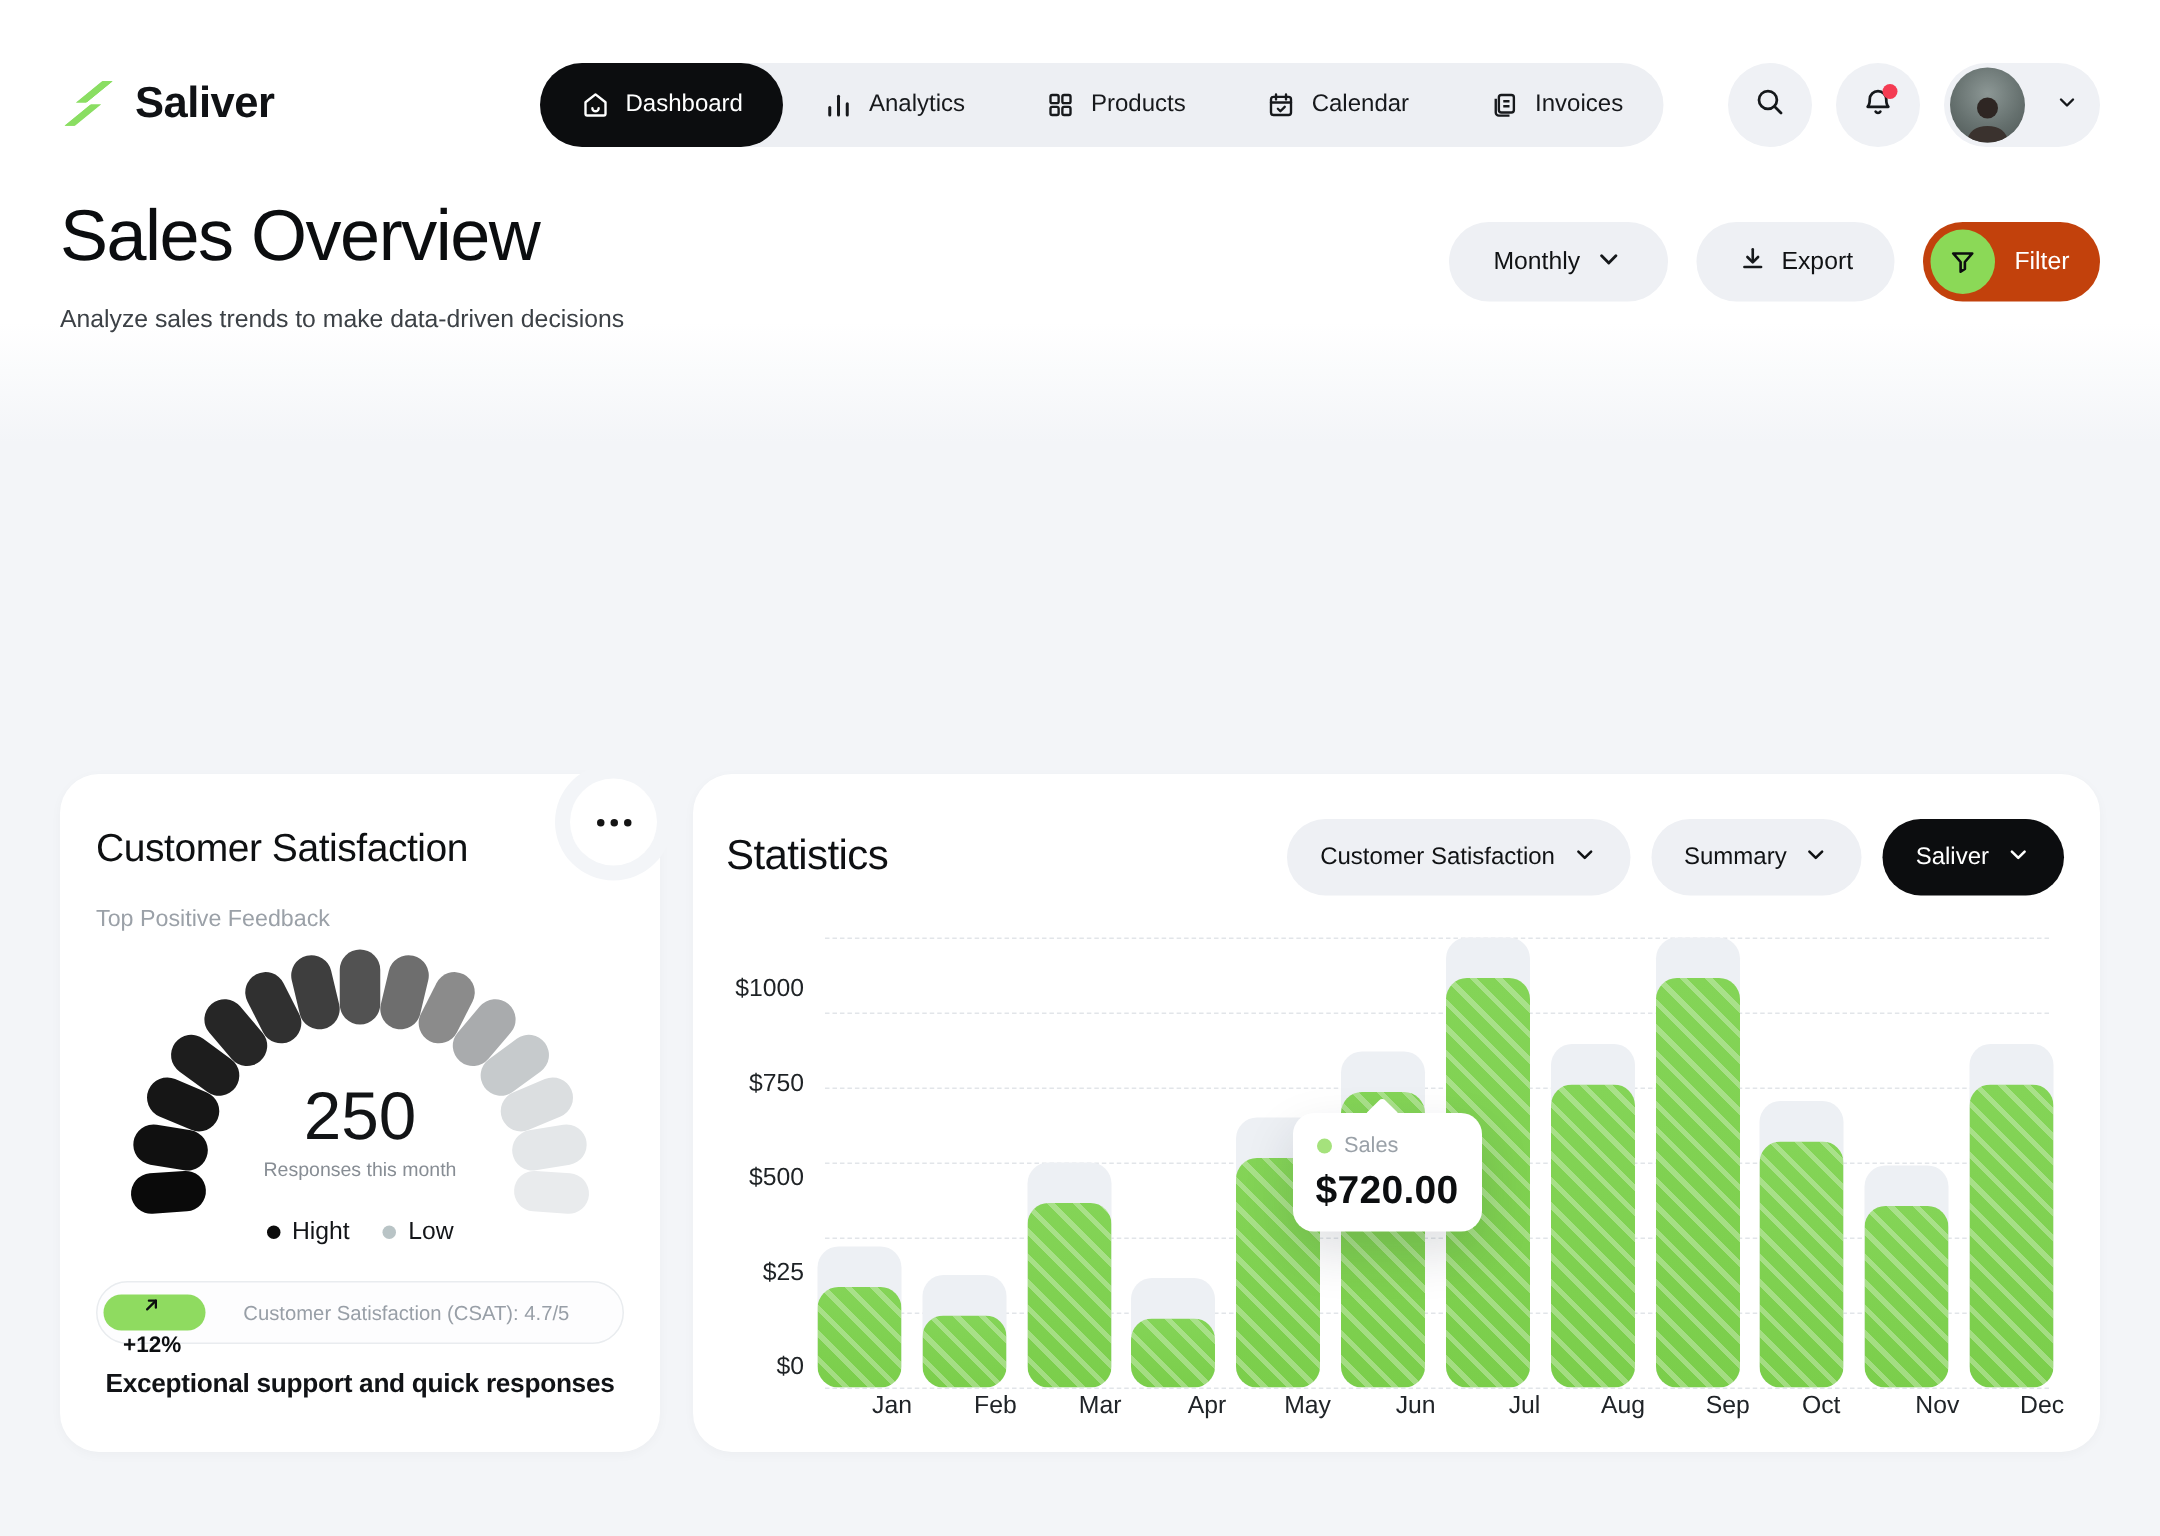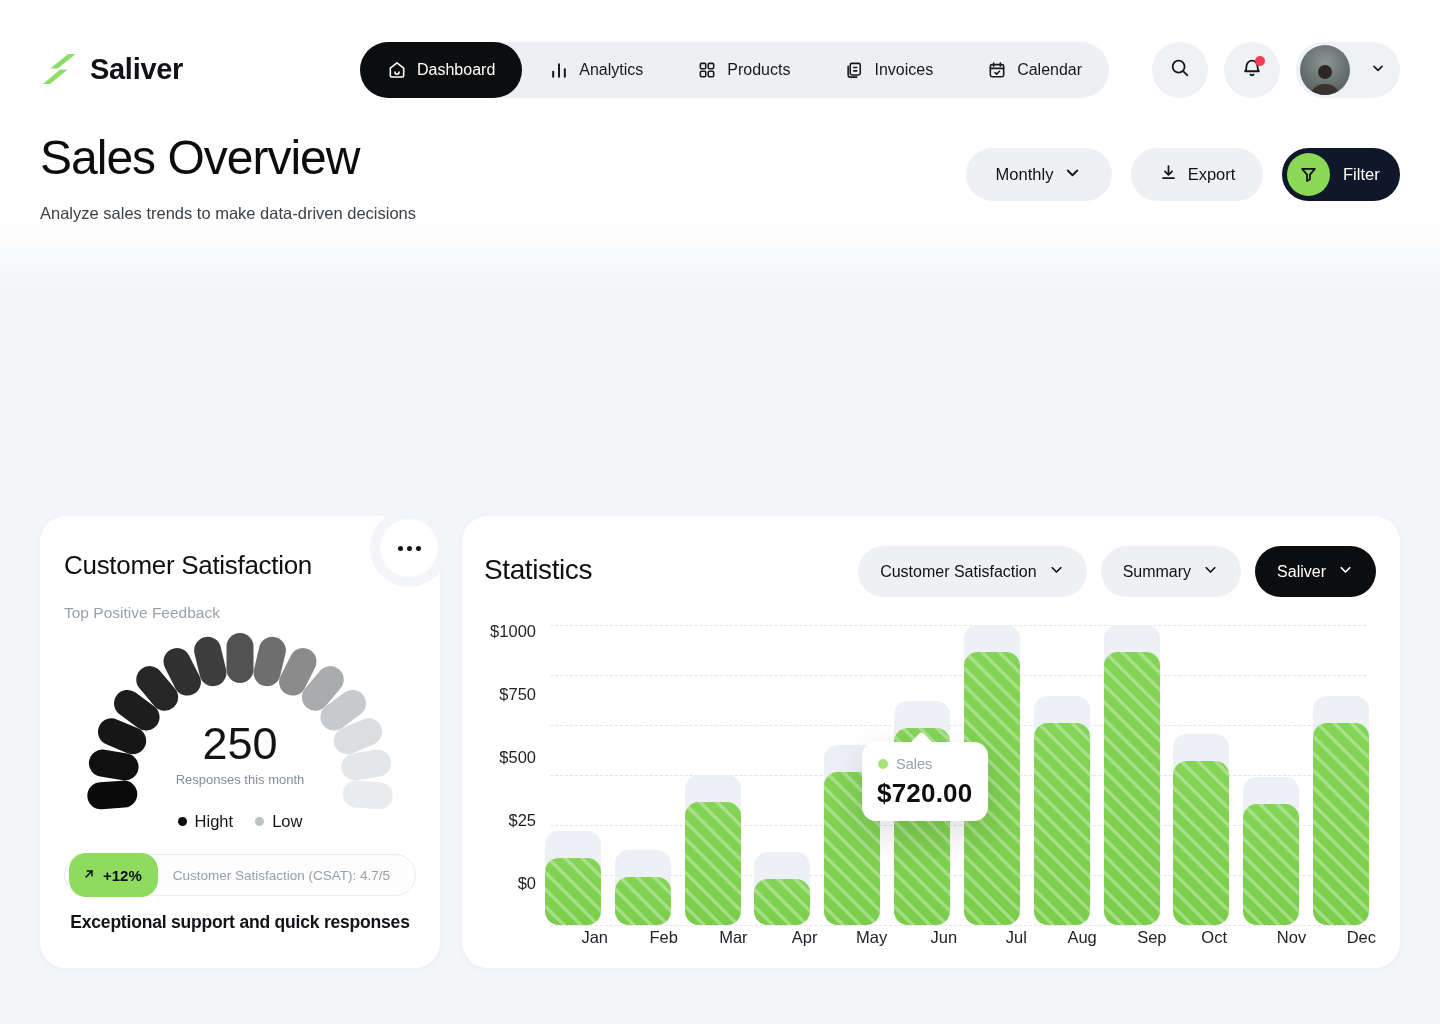--- a/index.html
+++ b/index.html
@@ -39,21 +39,21 @@
   
   .page-title { left:40px; top:130px; font-size:48px; font-weight:500; letter-spacing:-1px; color:#0b0d0f; }
   .page-subtitle { left:40px; top:204px; font-size:16.5px; color:#3c4146; }
   .hero-controls { right:40px; top:148px; display:flex; gap:19px; align-items:center; }
   .pill-btn { height:53px; border-radius:27px; background:#eef0f4; display:flex;
     align-items:center; justify-content:center; gap:10px; font-size:16.5px; font-weight:500;
     color:#101214; cursor:pointer; }
   .pill-btn svg { width:19px; height:19px; }
   .btn-monthly { width:146px; }
   .btn-export { width:132px; }
-  .btn-filter { width:118px; background:#0f172a; color:#ffffff; justify-content:flex-start;
+  .btn-filter { width:118px; background:#c2410c; color:#ffffff; justify-content:flex-start;
     padding:0 0 0 5px; gap:13px; }
   .filter-circle { width:43px; height:43px; border-radius:50%; background:#8bd957;
     display:flex; align-items:center; justify-content:center; }
   .filter-circle svg { width:19px; height:19px; }
 
   
   .card { background:#ffffff; border-radius:26px; box-shadow:0 2px 8px rgba(20,30,45,.03); }
   .card-satisfaction { left:40px; top:516px; width:400px; height:452px; }
   .card-statistics { left:462px; top:516px; width:938px; height:452px; }
 
@@ -67,38 +67,38 @@
   .gauge-svg { left:50px; top:112px; width:300px; height:190px; overflow:visible; }
   .gauge-value { left:0; top:202px; width:100%; text-align:center; font-size:45px; font-weight:500; color:#121416; }
   .gauge-caption { left:0; top:256px; width:100%; text-align:center; font-size:13px; color:#878d94; }
   .gauge-legend { left:0; top:296px; width:100%; display:flex; justify-content:center; gap:22px;
     font-size:16.5px; font-weight:500; color:#131518; }
   .legend-item { display:flex; align-items:center; gap:8px; }
   .legend-dot { width:9px; height:9px; border-radius:50%; }
 
   .csat-pill { left:24px; top:338px; width:352px; height:42px; background:#fdfdfe;
     border:1px solid #e9ecef; border-radius:21px; display:flex; align-items:center; }
-  .delta-chip { margin-left:4px; height:44px; padding:0 16px 0 13px; border-radius:17px;
-    background:#8fdb60; display:flex; align-items:center; gap:7px; font-size:15px; font-weight:600; color:#0c0e10; }
+  .delta-chip { margin-left:4px; height:24px; padding:0 16px 0 13px; border-radius:17px;
+    background:#8fdb60; display:flex; align-items:center; gap:7px; font-size:15px; font-weight:600; color:#0c0e10;flex-direction:column; }
   .delta-chip svg { width:14px; height:14px; }
   .csat-text { flex:1; text-align:center; font-size:13.5px; color:#989fa7; padding-right:10px; }
   .cs-statement { left:0; top:396px; width:100%; text-align:center; font-size:17.5px;
     font-weight:600; letter-spacing:-0.2px; color:#111316; }
 
   
   .stats-title { left:22px; top:38px; font-size:28px; font-weight:400; letter-spacing:-0.4px; color:#0e1013; }
   .stats-filters { right:24px; top:30px; display:flex; gap:14px; }
   .stats-pill { height:51px; border-radius:26px; background:#eef0f4; display:flex; align-items:center;
     justify-content:center; gap:11px; font-size:16px; font-weight:500; color:#101214; cursor:pointer; padding:0 22px; }
   .stats-pill svg { width:17px; height:17px; }
   .stats-pill.dark { background:#0c0d0f; color:#ffffff; }
 
   .chart-area { left:0; top:0; width:938px; height:452px; }
   .gridline { position:absolute; left:88px; width:816px; border-top:1.6px dashed #e2e5e9; }
-  .ytick { position:absolute; left:0; width:74px; text-align:right; font-size:16.5px; color:#1e2225; }
+  .ytick { position:absolute; left:0; width:74px; text-align:right; font-size:16.5px; color:#1e2225;margin-top:28px; }
   .month-label { position:absolute; top:412px; width:70px; text-align:right; font-size:16.5px; color:#202428; }
   .bar-track { position:absolute; width:56px; border-radius:14px; background:#edf0f4; bottom:43px; }
   .bar-green { position:absolute; width:56px; border-radius:14px; bottom:43px; cursor:pointer;
     background:
       repeating-linear-gradient(45deg, rgba(255,255,255,0.30) 0px, rgba(255,255,255,0.30) 3.5px, rgba(255,255,255,0) 3.5px, rgba(255,255,255,0) 12px),
       linear-gradient(180deg,#84d457 0%, #7bce4b 100%);
   }
   .chart-tooltip { position:absolute; left:400px; top:226px; width:126px; height:79px;
     background:#ffffff; border-radius:14px; box-shadow:0 14px 34px rgba(25,35,50,.14); z-index:6; }
   .chart-tooltip::before { content:""; position:absolute; top:-7px; left:51px; width:17px; height:17px;
@@ -151,37 +151,37 @@
           <rect x="4" y="4" width="6.5" height="6.5" rx="1.4"></rect>
           <rect x="13.5" y="4" width="6.5" height="6.5" rx="1.4"></rect>
           <rect x="4" y="13.5" width="6.5" height="6.5" rx="1.4"></rect>
           <rect x="13.5" y="13.5" width="6.5" height="6.5" rx="1.4"></rect>
         </svg>
       </span>
       <span>Products</span>
     </div>
     <div class="nav-item">
       <span class="icon">
+        <svg viewBox="0 0 24 24" fill="none" stroke="currentColor" stroke-width="1.9" stroke-linejoin="round" stroke-linecap="round">
+          <rect x="4" y="5.5" width="16" height="14.5" rx="2"></rect>
+          <path d="M8 3.5v4M16 3.5v4M4 10h16"></path>
+          <path d="M9.5 15l2 2 3.5-3.5"></path>
+        </svg>
+      </span>
+      <span>Calendar</span>
+    </div>
+    <div class="nav-item">
+      <span class="icon">
         <svg viewBox="0 0 24 24" fill="none" stroke="currentColor" stroke-width="1.9" stroke-linejoin="round">
           <rect x="7.5" y="4" width="12" height="14" rx="2"></rect>
           <path d="M5 7v11a2.5 2.5 0 0 0 2.5 2.5H16"></path>
           <path d="M11 9h5M11 13h5"></path>
         </svg>
       </span>
       <span>Invoices</span>
-    </div>
-    <div class="nav-item">
-      <span class="icon">
-        <svg viewBox="0 0 24 24" fill="none" stroke="currentColor" stroke-width="1.9" stroke-linejoin="round" stroke-linecap="round">
-          <rect x="4" y="5.5" width="16" height="14.5" rx="2"></rect>
-          <path d="M8 3.5v4M16 3.5v4M4 10h16"></path>
-          <path d="M9.5 15l2 2 3.5-3.5"></path>
-        </svg>
-      </span>
-      <span>Calendar</span>
     </div>
   </nav>
 
 <div class="abs top-actions">
   <div class="icon-circle">
     <span>
       <svg viewBox="0 0 24 24" fill="none" stroke="#15181b" stroke-width="2" stroke-linecap="round">
           <circle cx="10.5" cy="10.5" r="6.5"></circle>
           <path d="M15.5 15.5 20 20"></path>
         </svg>

